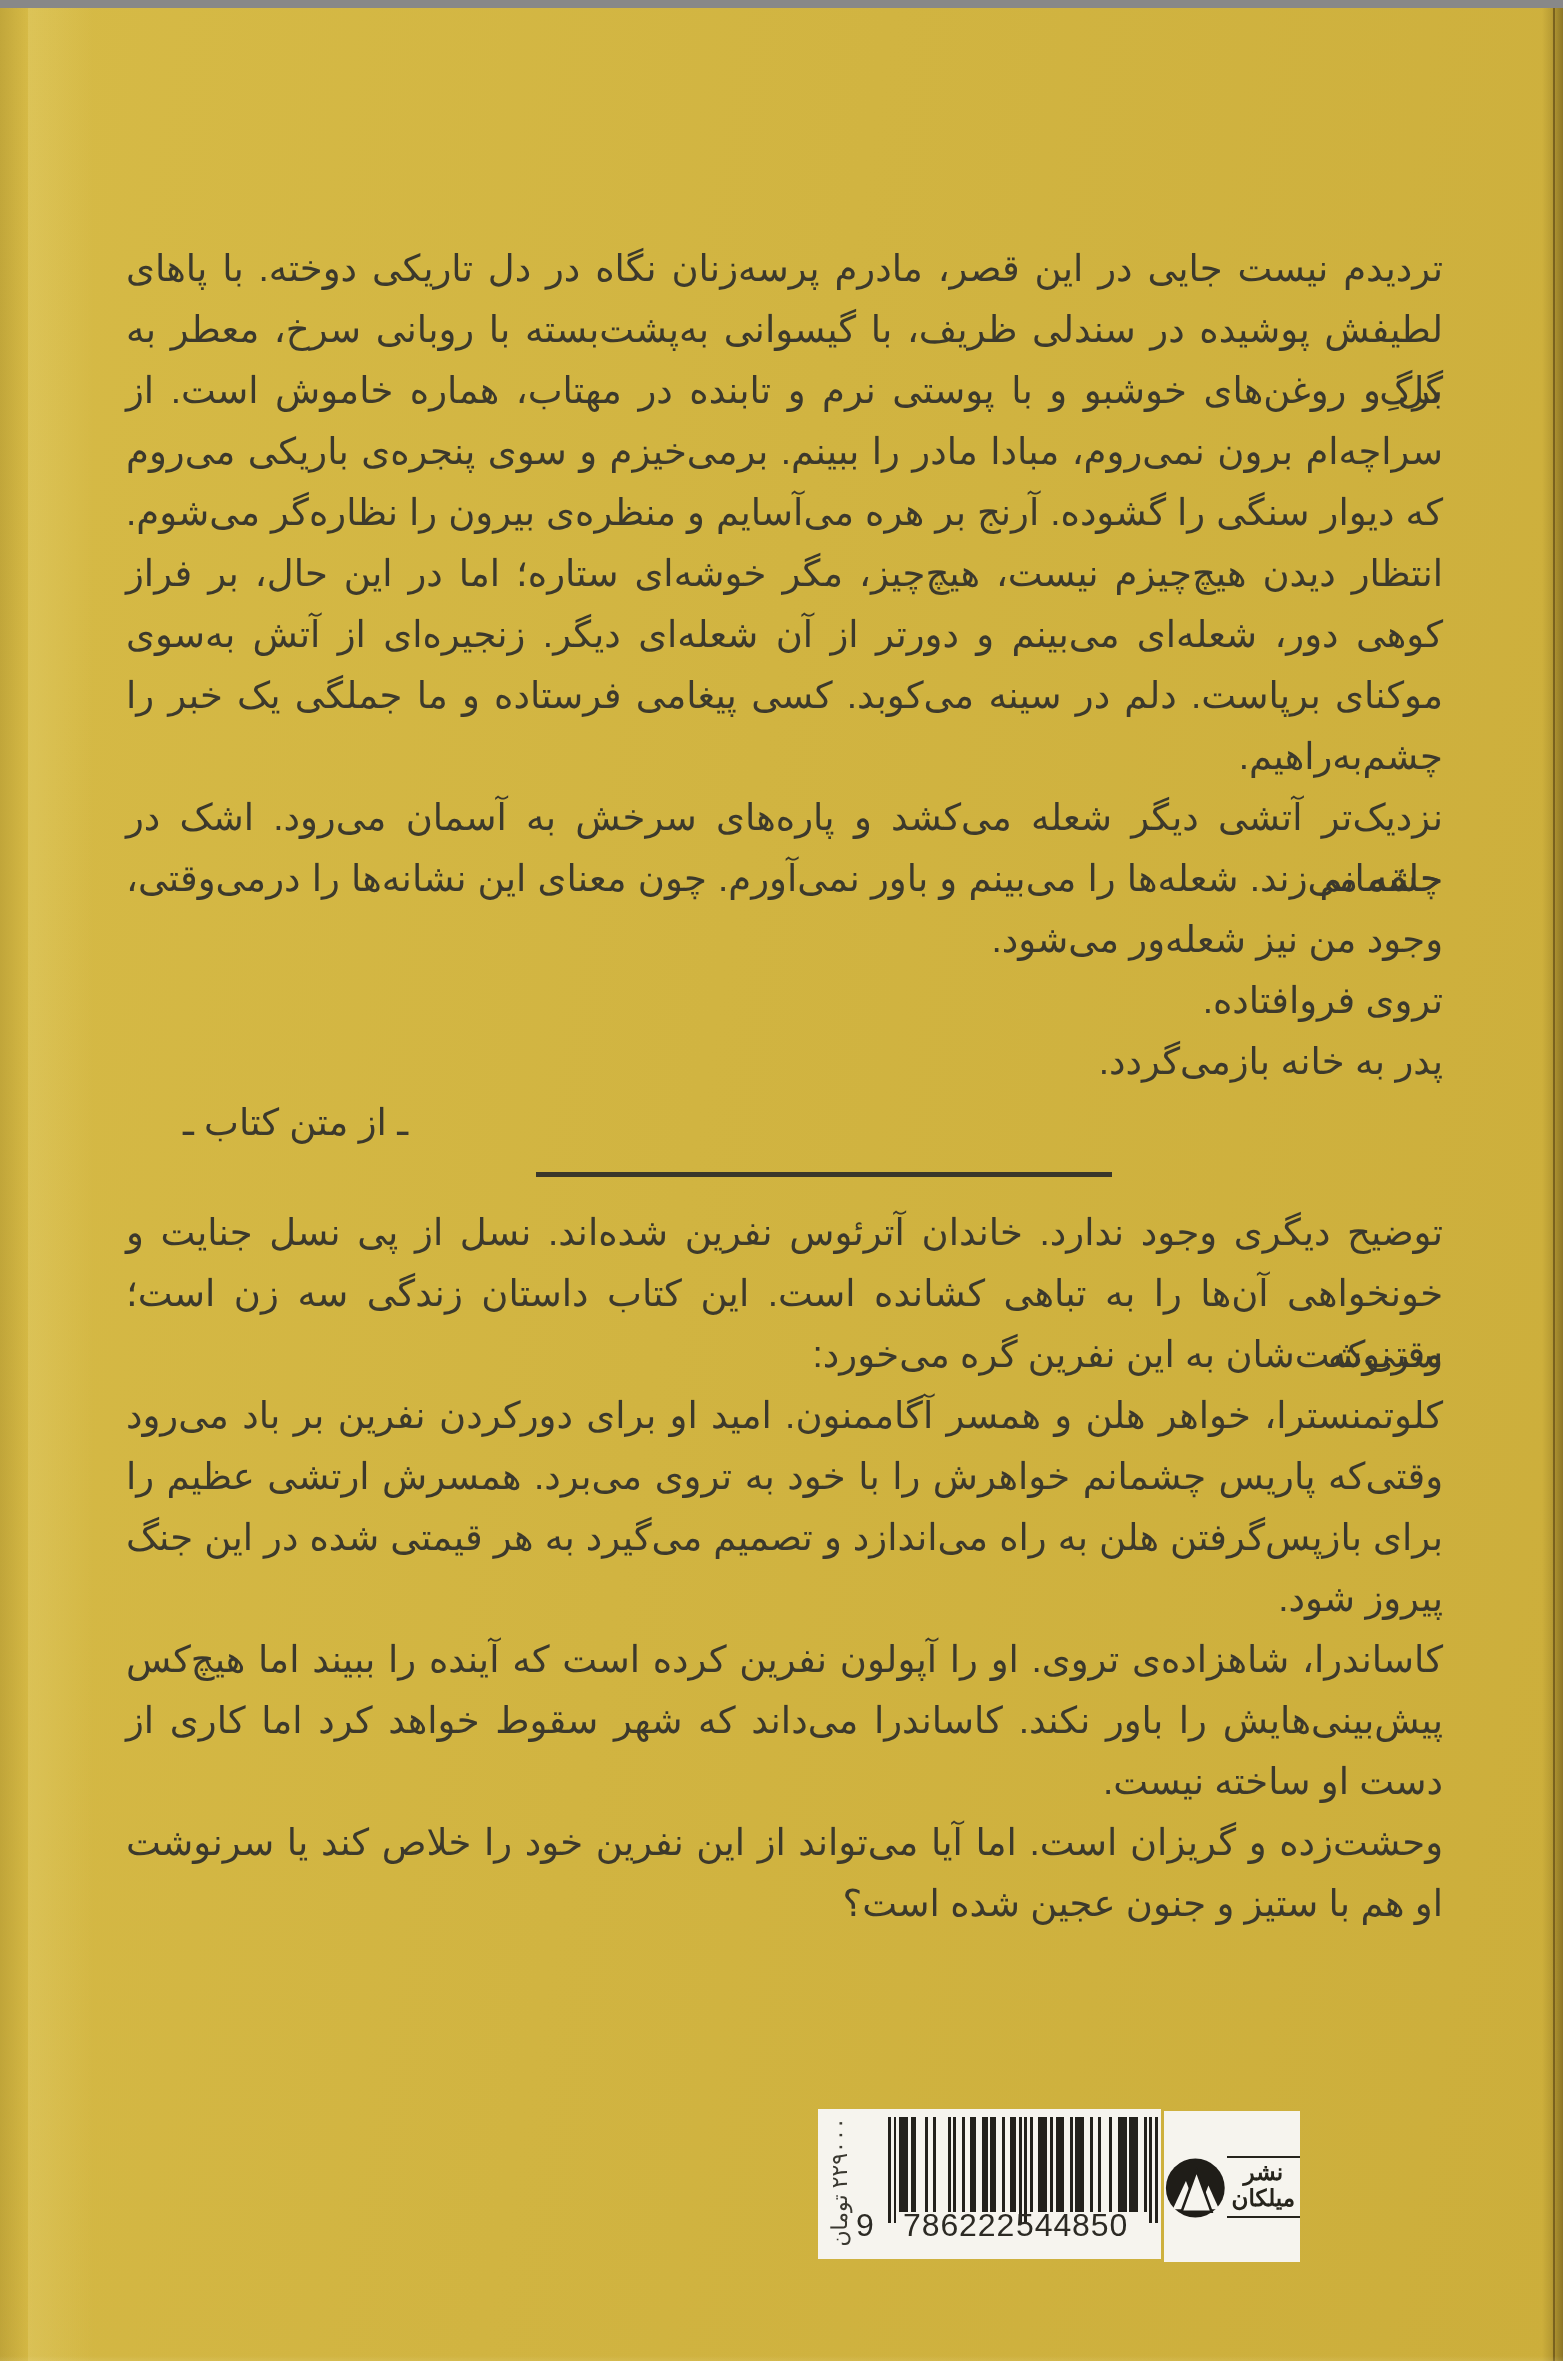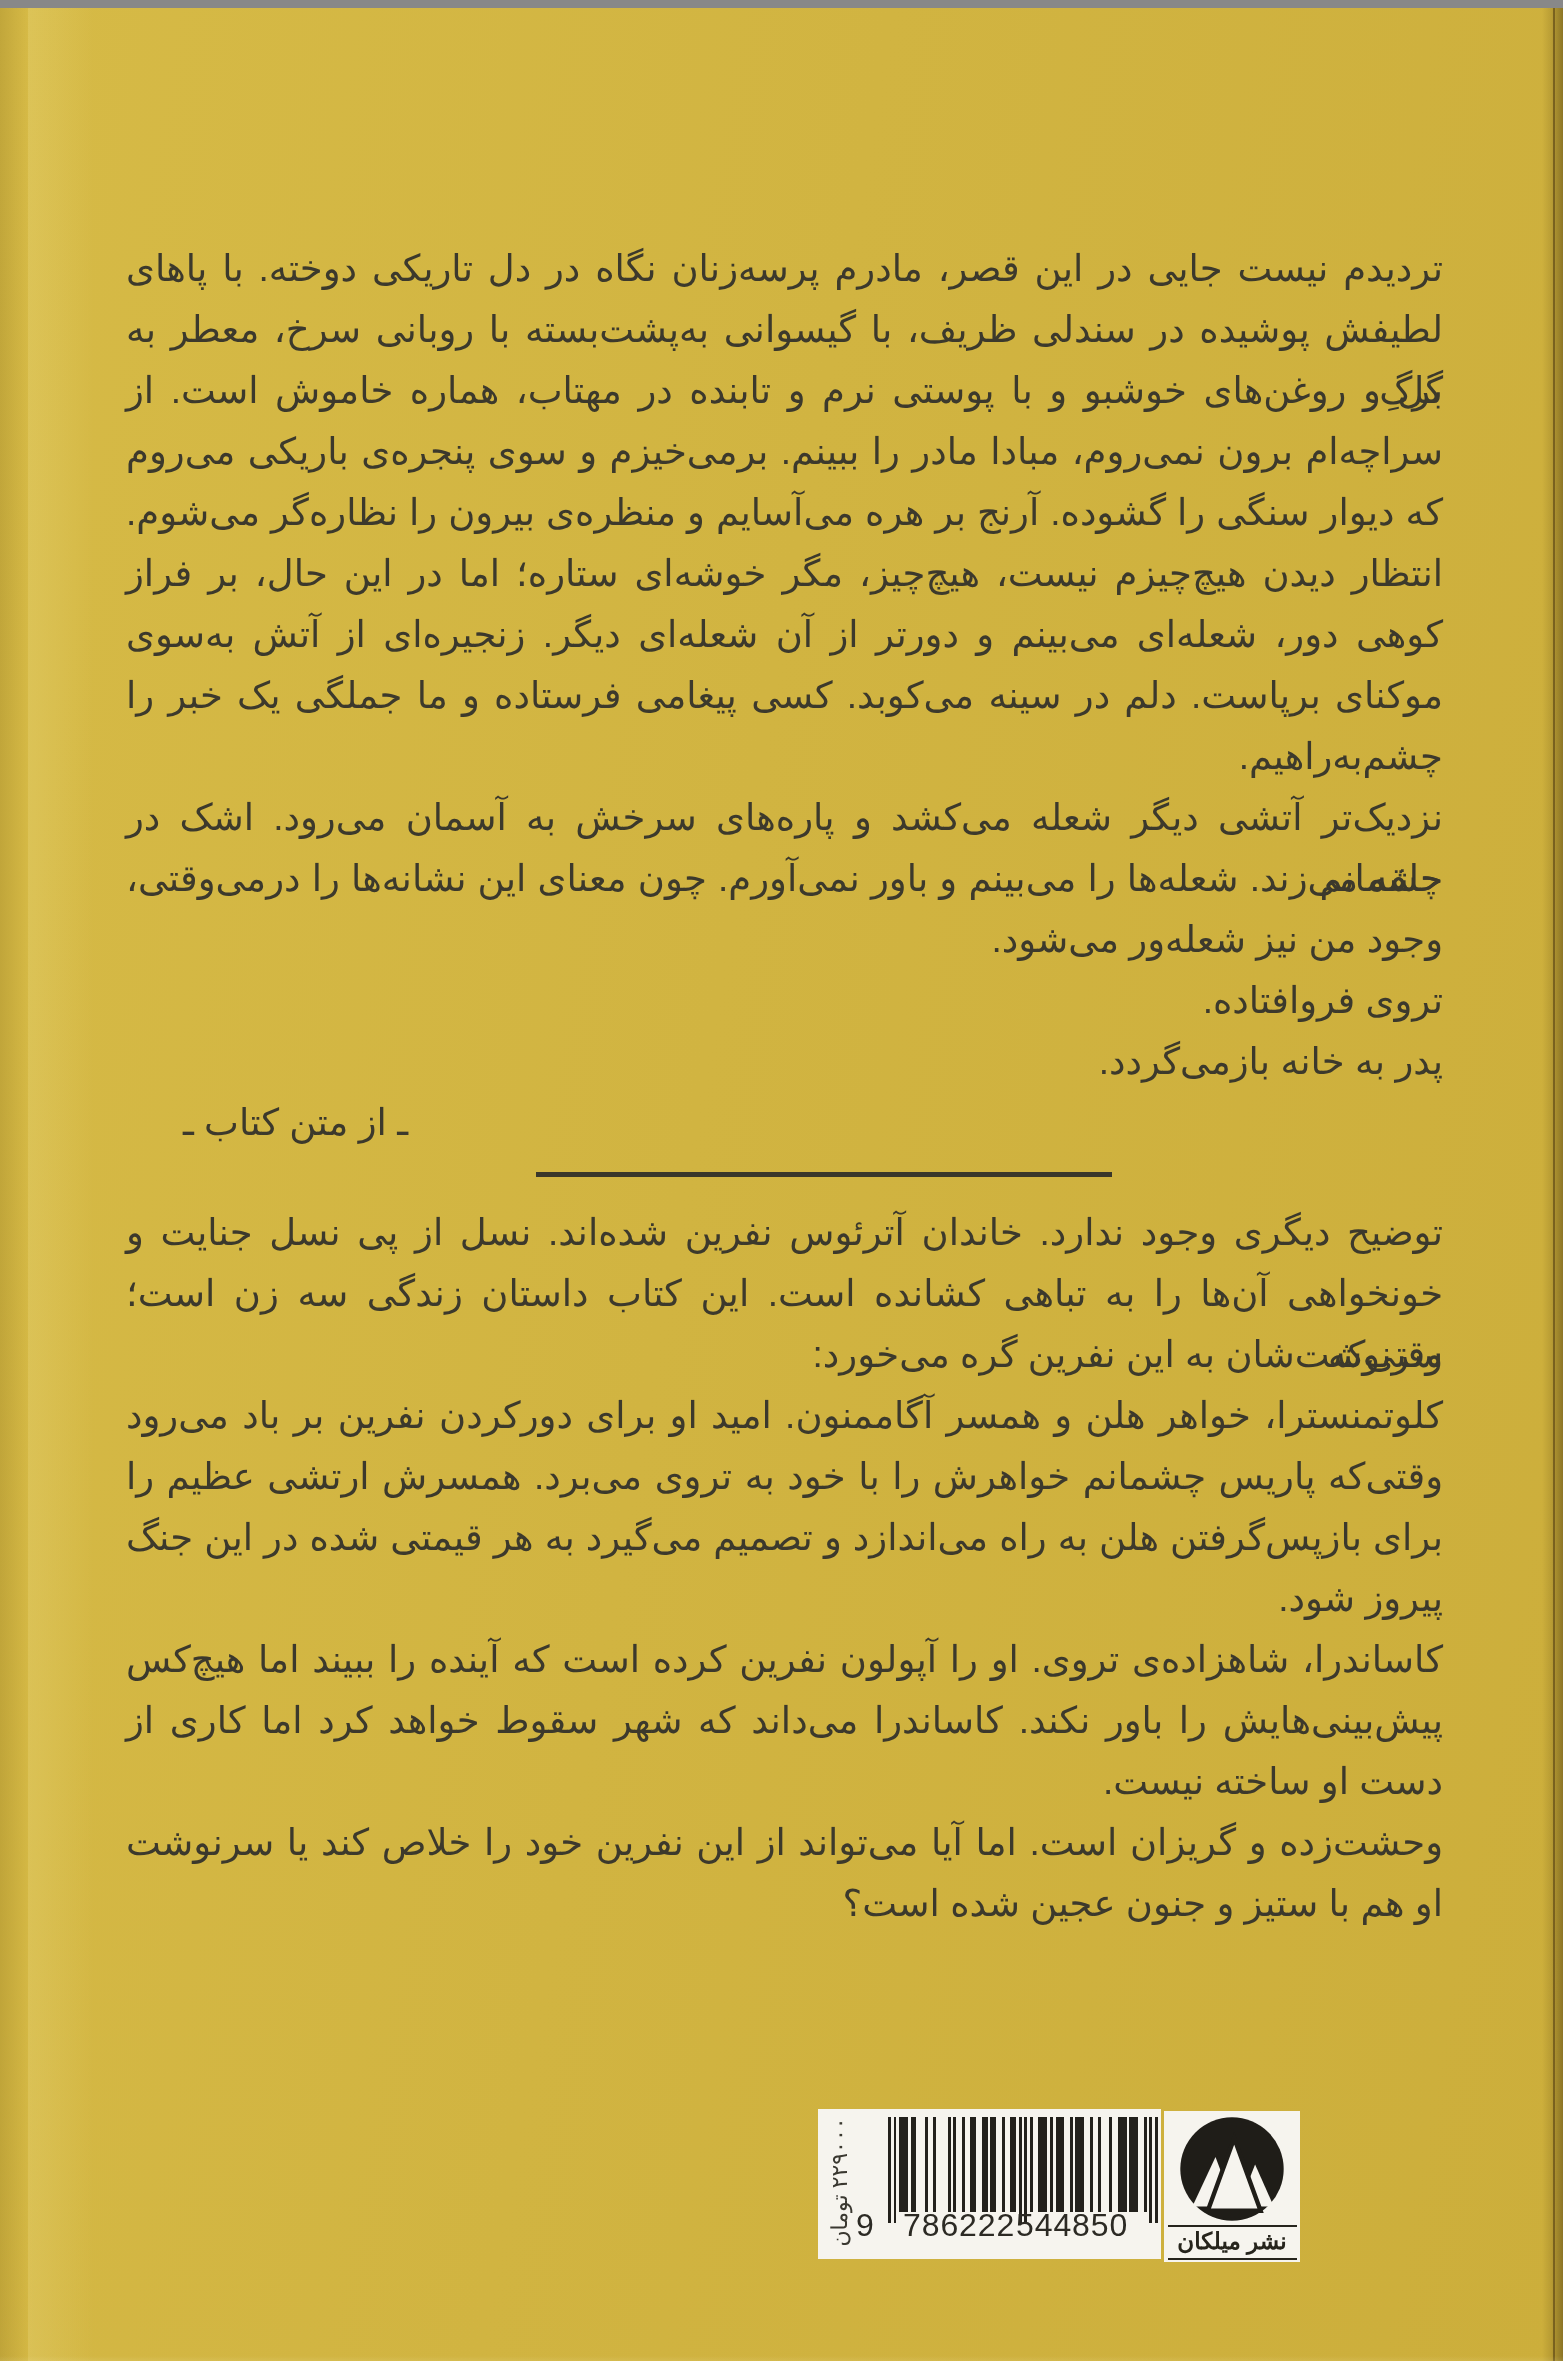--- a/index.html
+++ b/index.html
@@ -48,21 +48,21 @@
   .bars{position:absolute;left:70px;top:7.6px;width:270px;height:106px;}
   .bars .bar{position:absolute;top:0;background:#23211c;}
   .isbn-row{position:absolute;left:0;top:98px;width:343px;height:44px;color:#2c2a24;font-size:32px;}
   .isbn-row span{position:absolute;top:0;letter-spacing:0.9px;}
   .isbn-d1{left:38px;}
   .isbn-d2{left:85px;}
   .isbn-d3{left:198px;}
 
   
   .logo-box{position:absolute;left:1164px;top:2103px;width:136px;height:151px;background:#f6f4ee;
-    display:flex;flex-direction:column;align-items:center;}
+    display:flex;flex-direction:row;align-items:center;}
   .logo-box svg{display:block;margin-top:2.8px;}
   .logo-caption{
     width:129px;margin-top:0.9px;box-sizing:border-box;
     border-top:2.8px solid #26241c;border-bottom:2.8px solid #26241c;
     text-align:center;font-size:23px;font-weight:bold;color:#26241c;
     direction:rtl;padding:0.9px 0 3.8px;line-height:26.5px;
   }
 </style>
 </head>
 <body>

